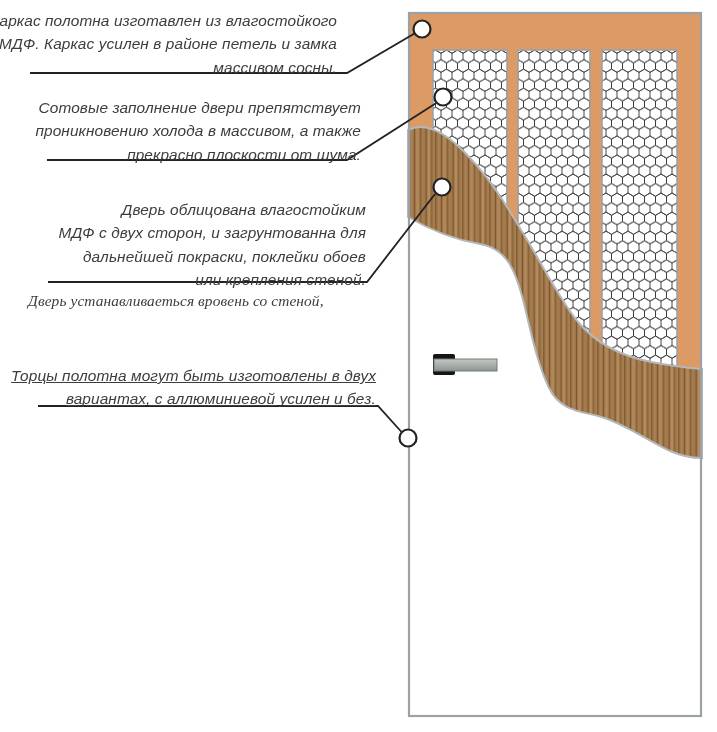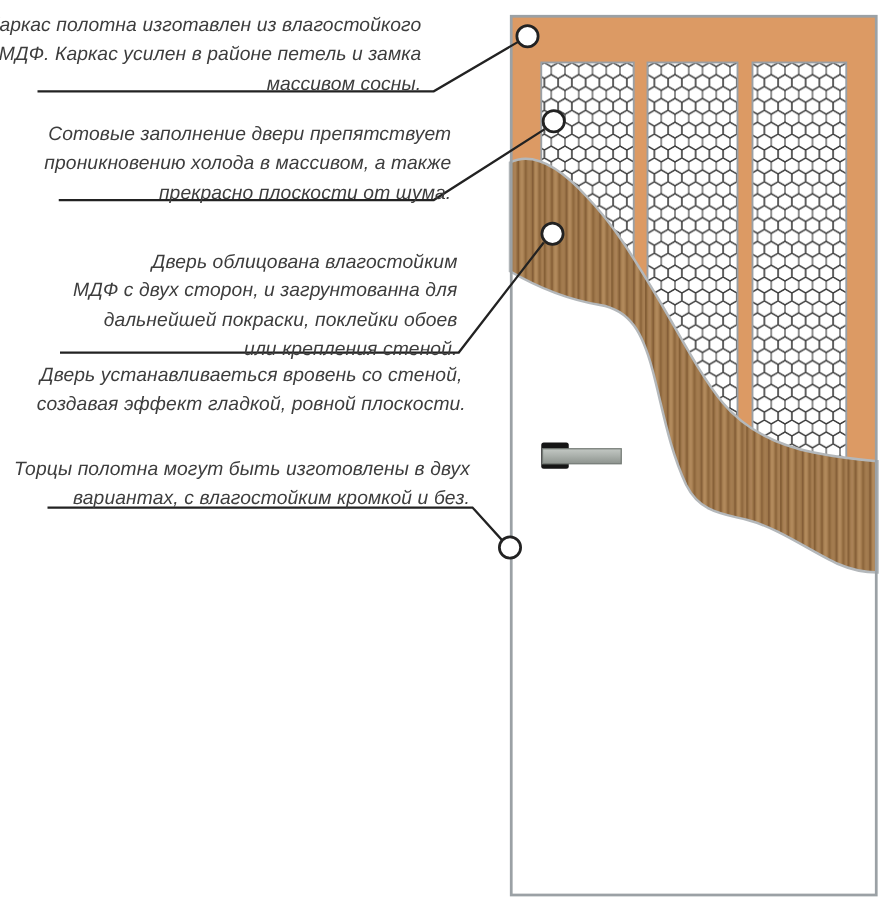--- a/index.html
+++ b/index.html
@@ -14,21 +14,21 @@
   .annotation {
     position:absolute;
     font-style:italic;
     font-size:15.4px;
     line-height:23.4px;
     color:#3d3d3d;
     text-align:right;
     white-space:nowrap;
     letter-spacing:0.1px;
   }
-  .annotation.centered { text-align:center; }
+  .annotation.centered { text-align:left;font-family:Liberation Serif, serif; }
 </style>
 </head>
 <body>
 
 <div class="canvas">
 
   <svg class="scene" width="717" height="732" viewBox="0 0 717 732">
     <defs>
       <path id="hex" d="M5.5,0 L11,3.18 L11,9.53 L5.5,12.71 L0,9.53 L0,3.18 Z" fill="none" stroke="#3b3b3b" stroke-width="0.9"></path>
       <pattern id="honeycomb" patternUnits="userSpaceOnUse" width="11" height="19.06">
@@ -130,21 +130,20 @@
 
   <div class="annotation" style="top:198px; right:351px;margin-left:48px;">
     <div>Дверь облицована влагостойким</div>
     <div>МДФ с двух сторон, и загрунтованна для</div>
     <div>дальнейшей покраски, поклейки обоев</div>
     <div>или крепления стеной.</div>
   </div>
 
   <div class="annotation centered" style="top:289px; left:28px; width:346px;">
     <div>Дверь устанавливаеться вровень со стеной,</div>
-    <div>создавая эффект гладкой, ровной плоскости.</div>
   </div>
 
-  <div class="annotation" style="top:364px; right:341px;">
+  <div class="annotation" style="top:364px; right:341px;text-decoration:underline;">
     <div>Торцы полотна могут быть изготовлены в двух</div>
-    <div>вариантах, с влагостойким кромкой и без.</div>
+    <div>вариантах, с аллюминиевой усилен и без.</div>
   </div>
 
 </div>
 
 </body></html>

